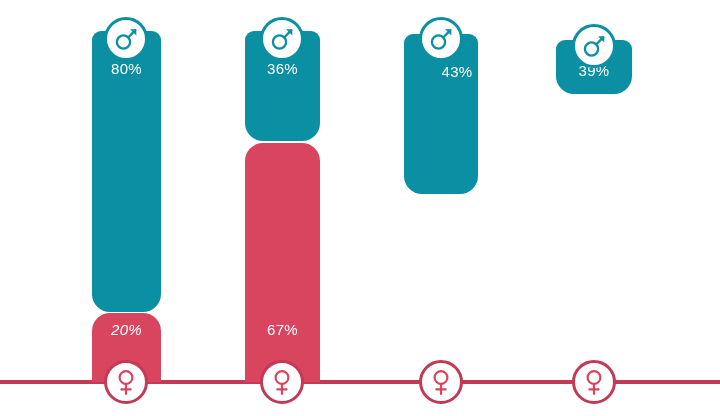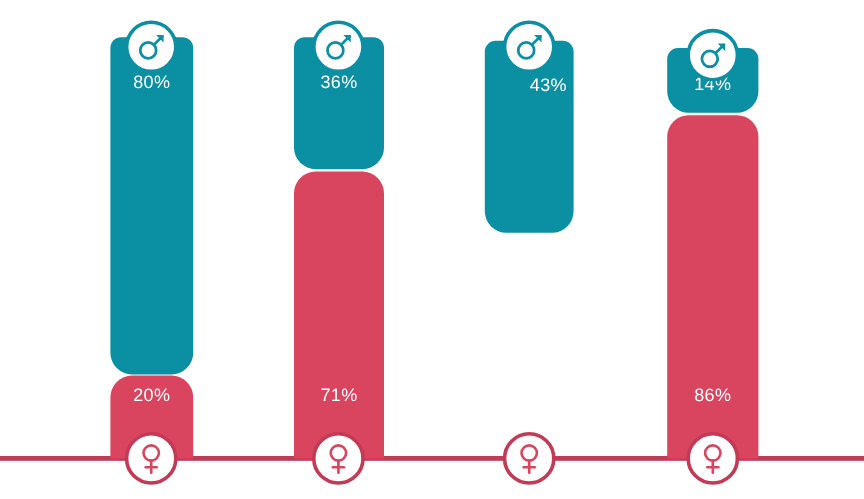--- a/index.html
+++ b/index.html
@@ -127,21 +127,21 @@
   <div class="quartile-group" style="left:0px; width:180px;">
 
     <div class="quartile-label" style="left:70px; top:0px; height:380px; line-height:16px; width:380px; transform-origin:left bottom; transform:translateY(380px) rotate(-90deg);">UPPER QUARTILE</div>
 
     <div class="bar-stack" style="left:92px; width:69px; top:0; height:382px;">
 
       <div class="bar-segment bar-male" style="top:31px; height:281px;">
         <span class="bar-value">80%</span>
       </div>
 
-      <div class="bar-segment bar-female" style="top:313px; height:69px;">
+      <div class="bar-segment bar-female" style="top:313px; height:69px;font-style:italic;">
         <span class="bar-value">20%</span>
       </div>
     </div>
 
     <div class="gender-badge badge-male" style="left:104px; top:17px;">
       <span>
         <svg width="26" height="26" viewBox="0 0 26 26">
           <circle cx="10.5" cy="16" r="6.6" fill="none" stroke="#0a8fa3" stroke-width="2.3"></circle>
           <line x1="15.4" x2="22.2" y1="11.2" y2="4.4" stroke="#0a8fa3" stroke-width="2.3" stroke-linecap="round"></line>
           <polygon points="23.3,3.2 23.3,9.4 17.1,3.2" fill="#0a8fa3"></polygon>
@@ -164,21 +164,21 @@
 
     <div class="quartile-label" style="left:37px; top:0px; height:380px; line-height:16px; width:380px; transform-origin:left bottom; transform:translateY(380px) rotate(-90deg);">UPPER MIDDLE QUARTILE</div>
 
     <div class="bar-stack" style="left:65px; width:75px; top:0; height:382px;">
 
       <div class="bar-segment bar-male" style="top:31px; height:110px;">
         <span class="bar-value">36%</span>
       </div>
 
       <div class="bar-segment bar-female" style="top:143px; height:239px;">
-        <span class="bar-value">71%</span>
+        <span class="bar-value">67%</span>
       </div>
     </div>
 
     <div class="gender-badge badge-male" style="left:80px; top:17px;">
       <span>
         <svg width="26" height="26" viewBox="0 0 26 26">
           <circle cx="10.5" cy="16" r="6.6" fill="none" stroke="#0a8fa3" stroke-width="2.3"></circle>
           <line x1="15.4" x2="22.2" y1="11.2" y2="4.4" stroke="#0a8fa3" stroke-width="2.3" stroke-linecap="round"></line>
           <polygon points="23.3,3.2 23.3,9.4 17.1,3.2" fill="#0a8fa3"></polygon>
         </svg>
@@ -229,26 +229,23 @@
     </div>
   </div>
 
   <div class="quartile-group" style="left:500px; width:220px;">
 
     <div class="quartile-label" style="left:33px; top:0px; height:380px; line-height:16px; width:380px; transform-origin:left bottom; transform:translateY(380px) rotate(-90deg);">LOWER QUARTILE</div>
 
     <div class="bar-stack" style="left:56px; width:76px; top:0; height:382px;">
 
       <div class="bar-segment bar-male" style="top:40px; height:54px;">
-        <span class="bar-value" style="margin-top:22px;">14%</span>
-      </div>
-
-      <div class="bar-segment bar-female" style="top:96px; height:286px;">
-        <span class="bar-value">86%</span>
-      </div>
+        <span class="bar-value" style="margin-top:22px;">39%</span>
+      </div>
+
     </div>
 
     <div class="gender-badge badge-male" style="left:72px; top:24px;">
       <span>
         <svg width="26" height="26" viewBox="0 0 26 26">
           <circle cx="10.5" cy="16" r="6.6" fill="none" stroke="#0a8fa3" stroke-width="2.3"></circle>
           <line x1="15.4" x2="22.2" y1="11.2" y2="4.4" stroke="#0a8fa3" stroke-width="2.3" stroke-linecap="round"></line>
           <polygon points="23.3,3.2 23.3,9.4 17.1,3.2" fill="#0a8fa3"></polygon>
         </svg>
       </span>

